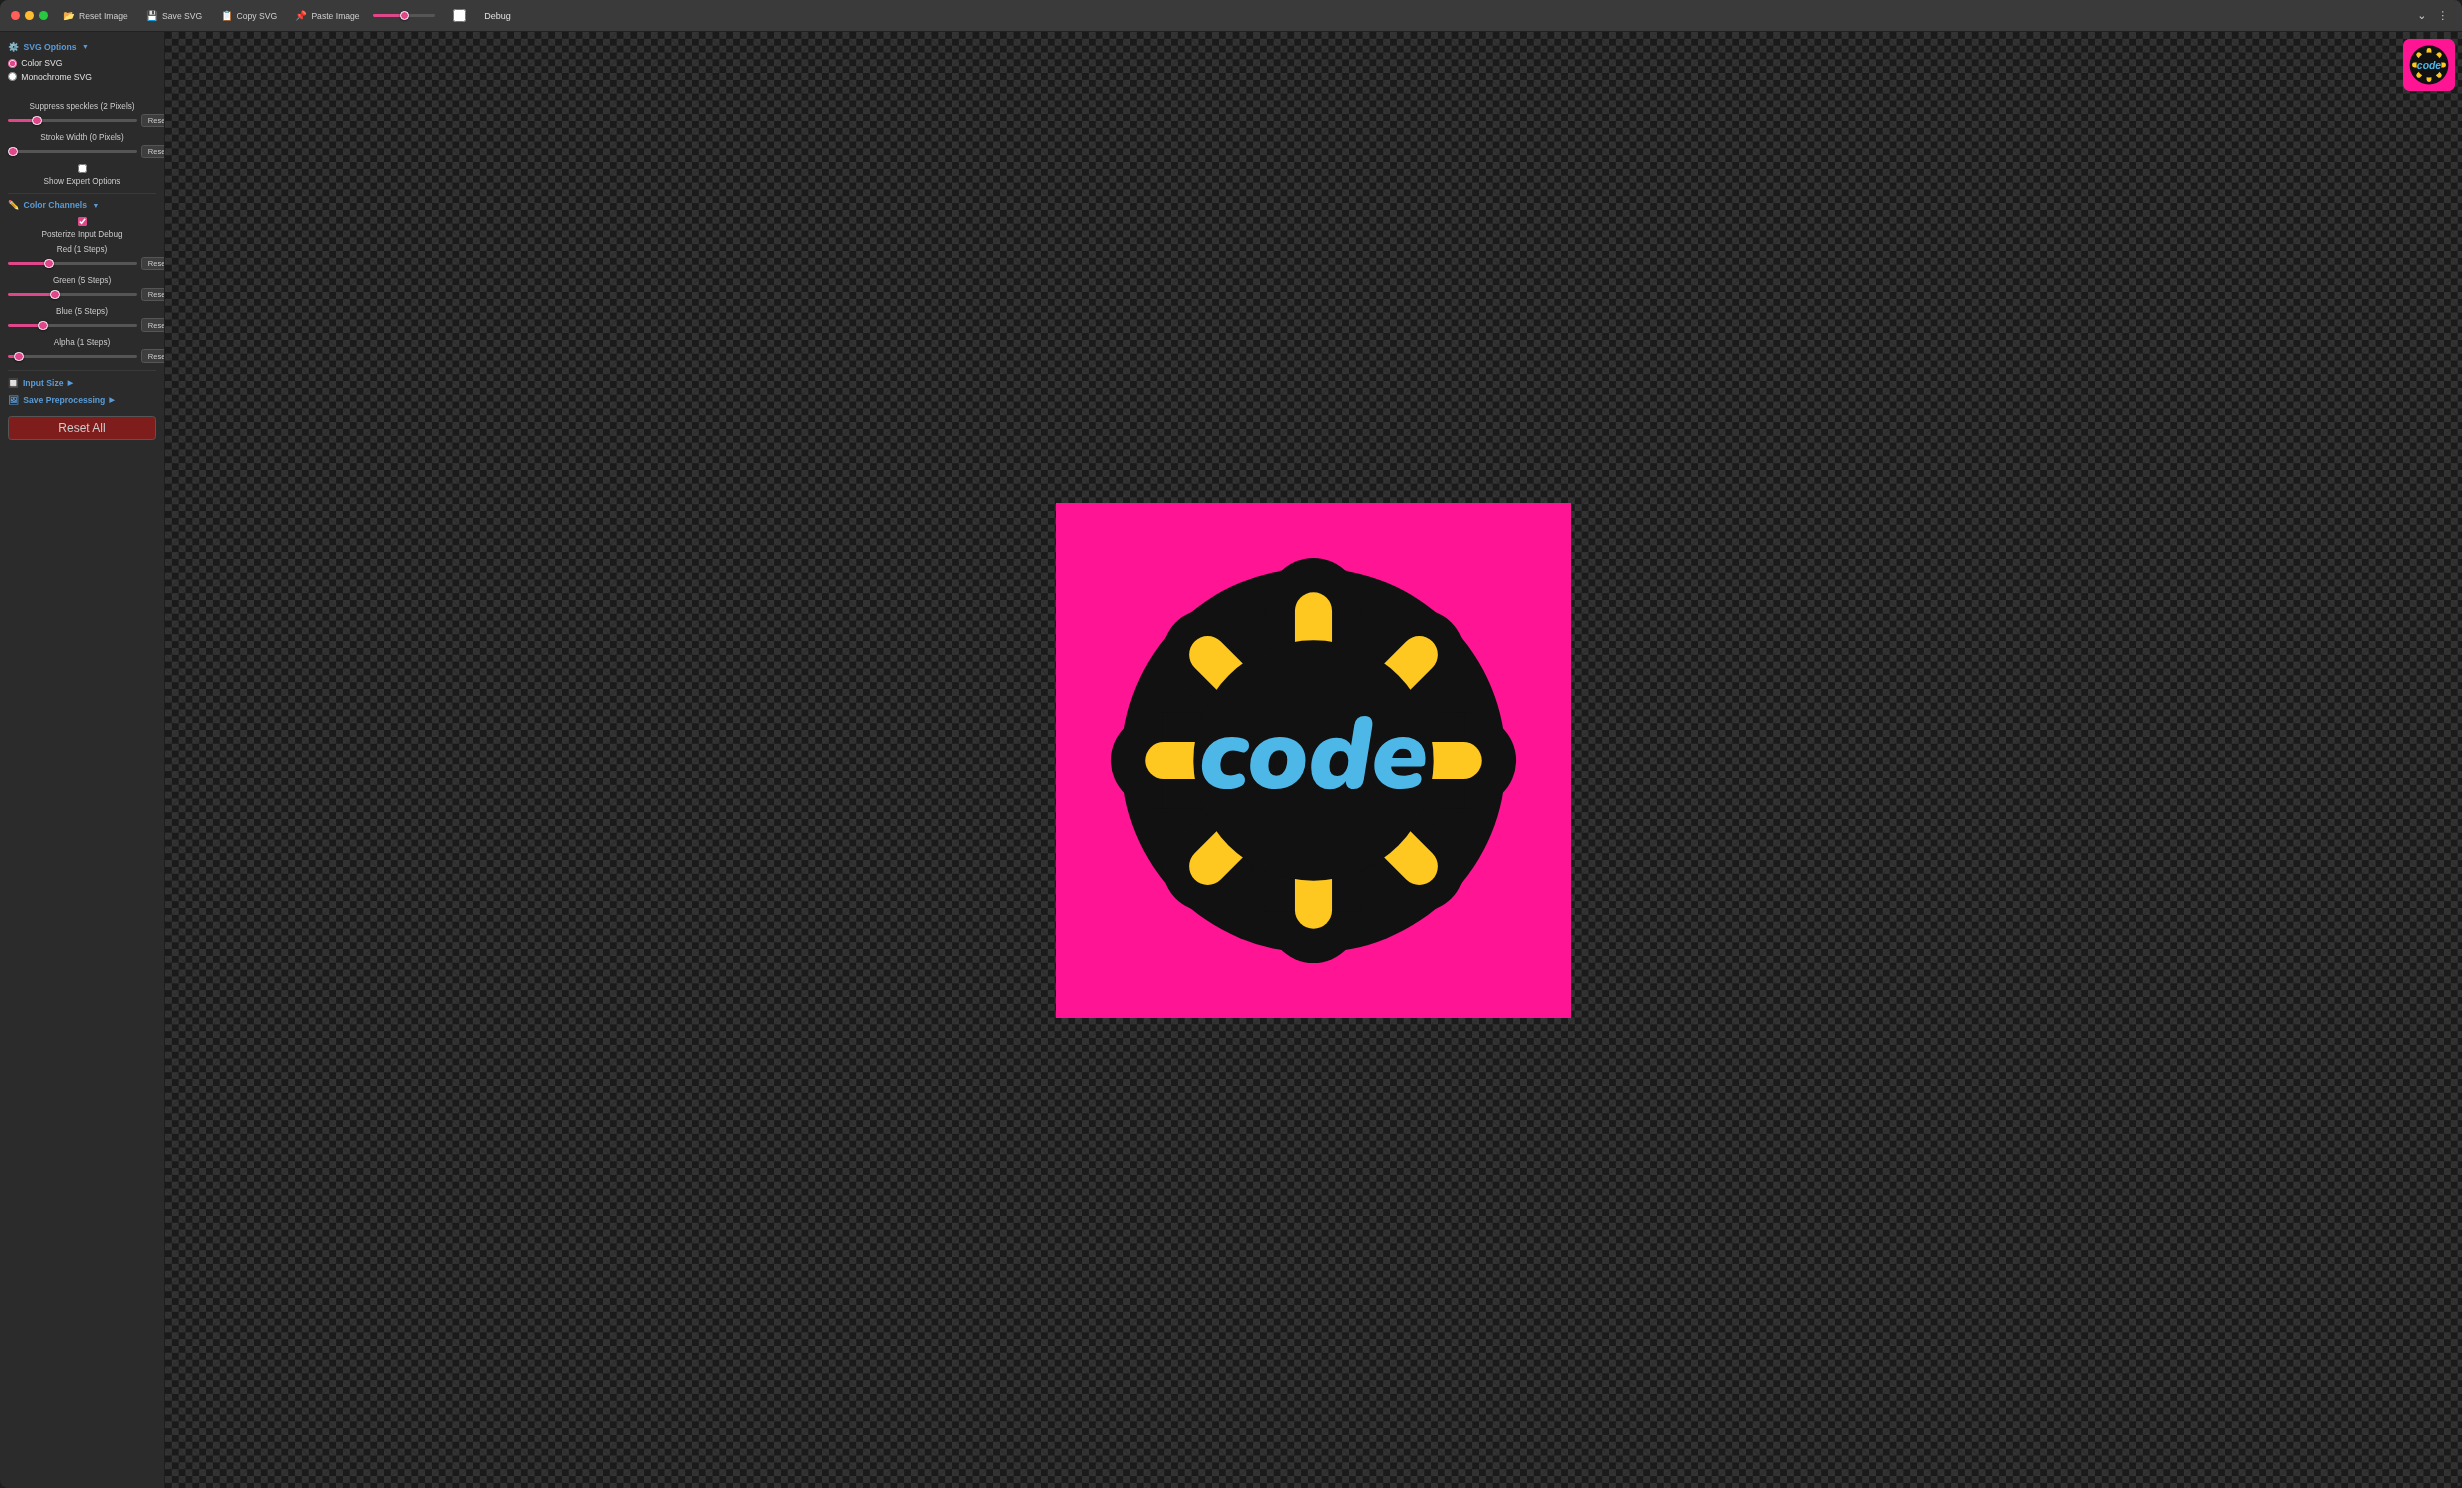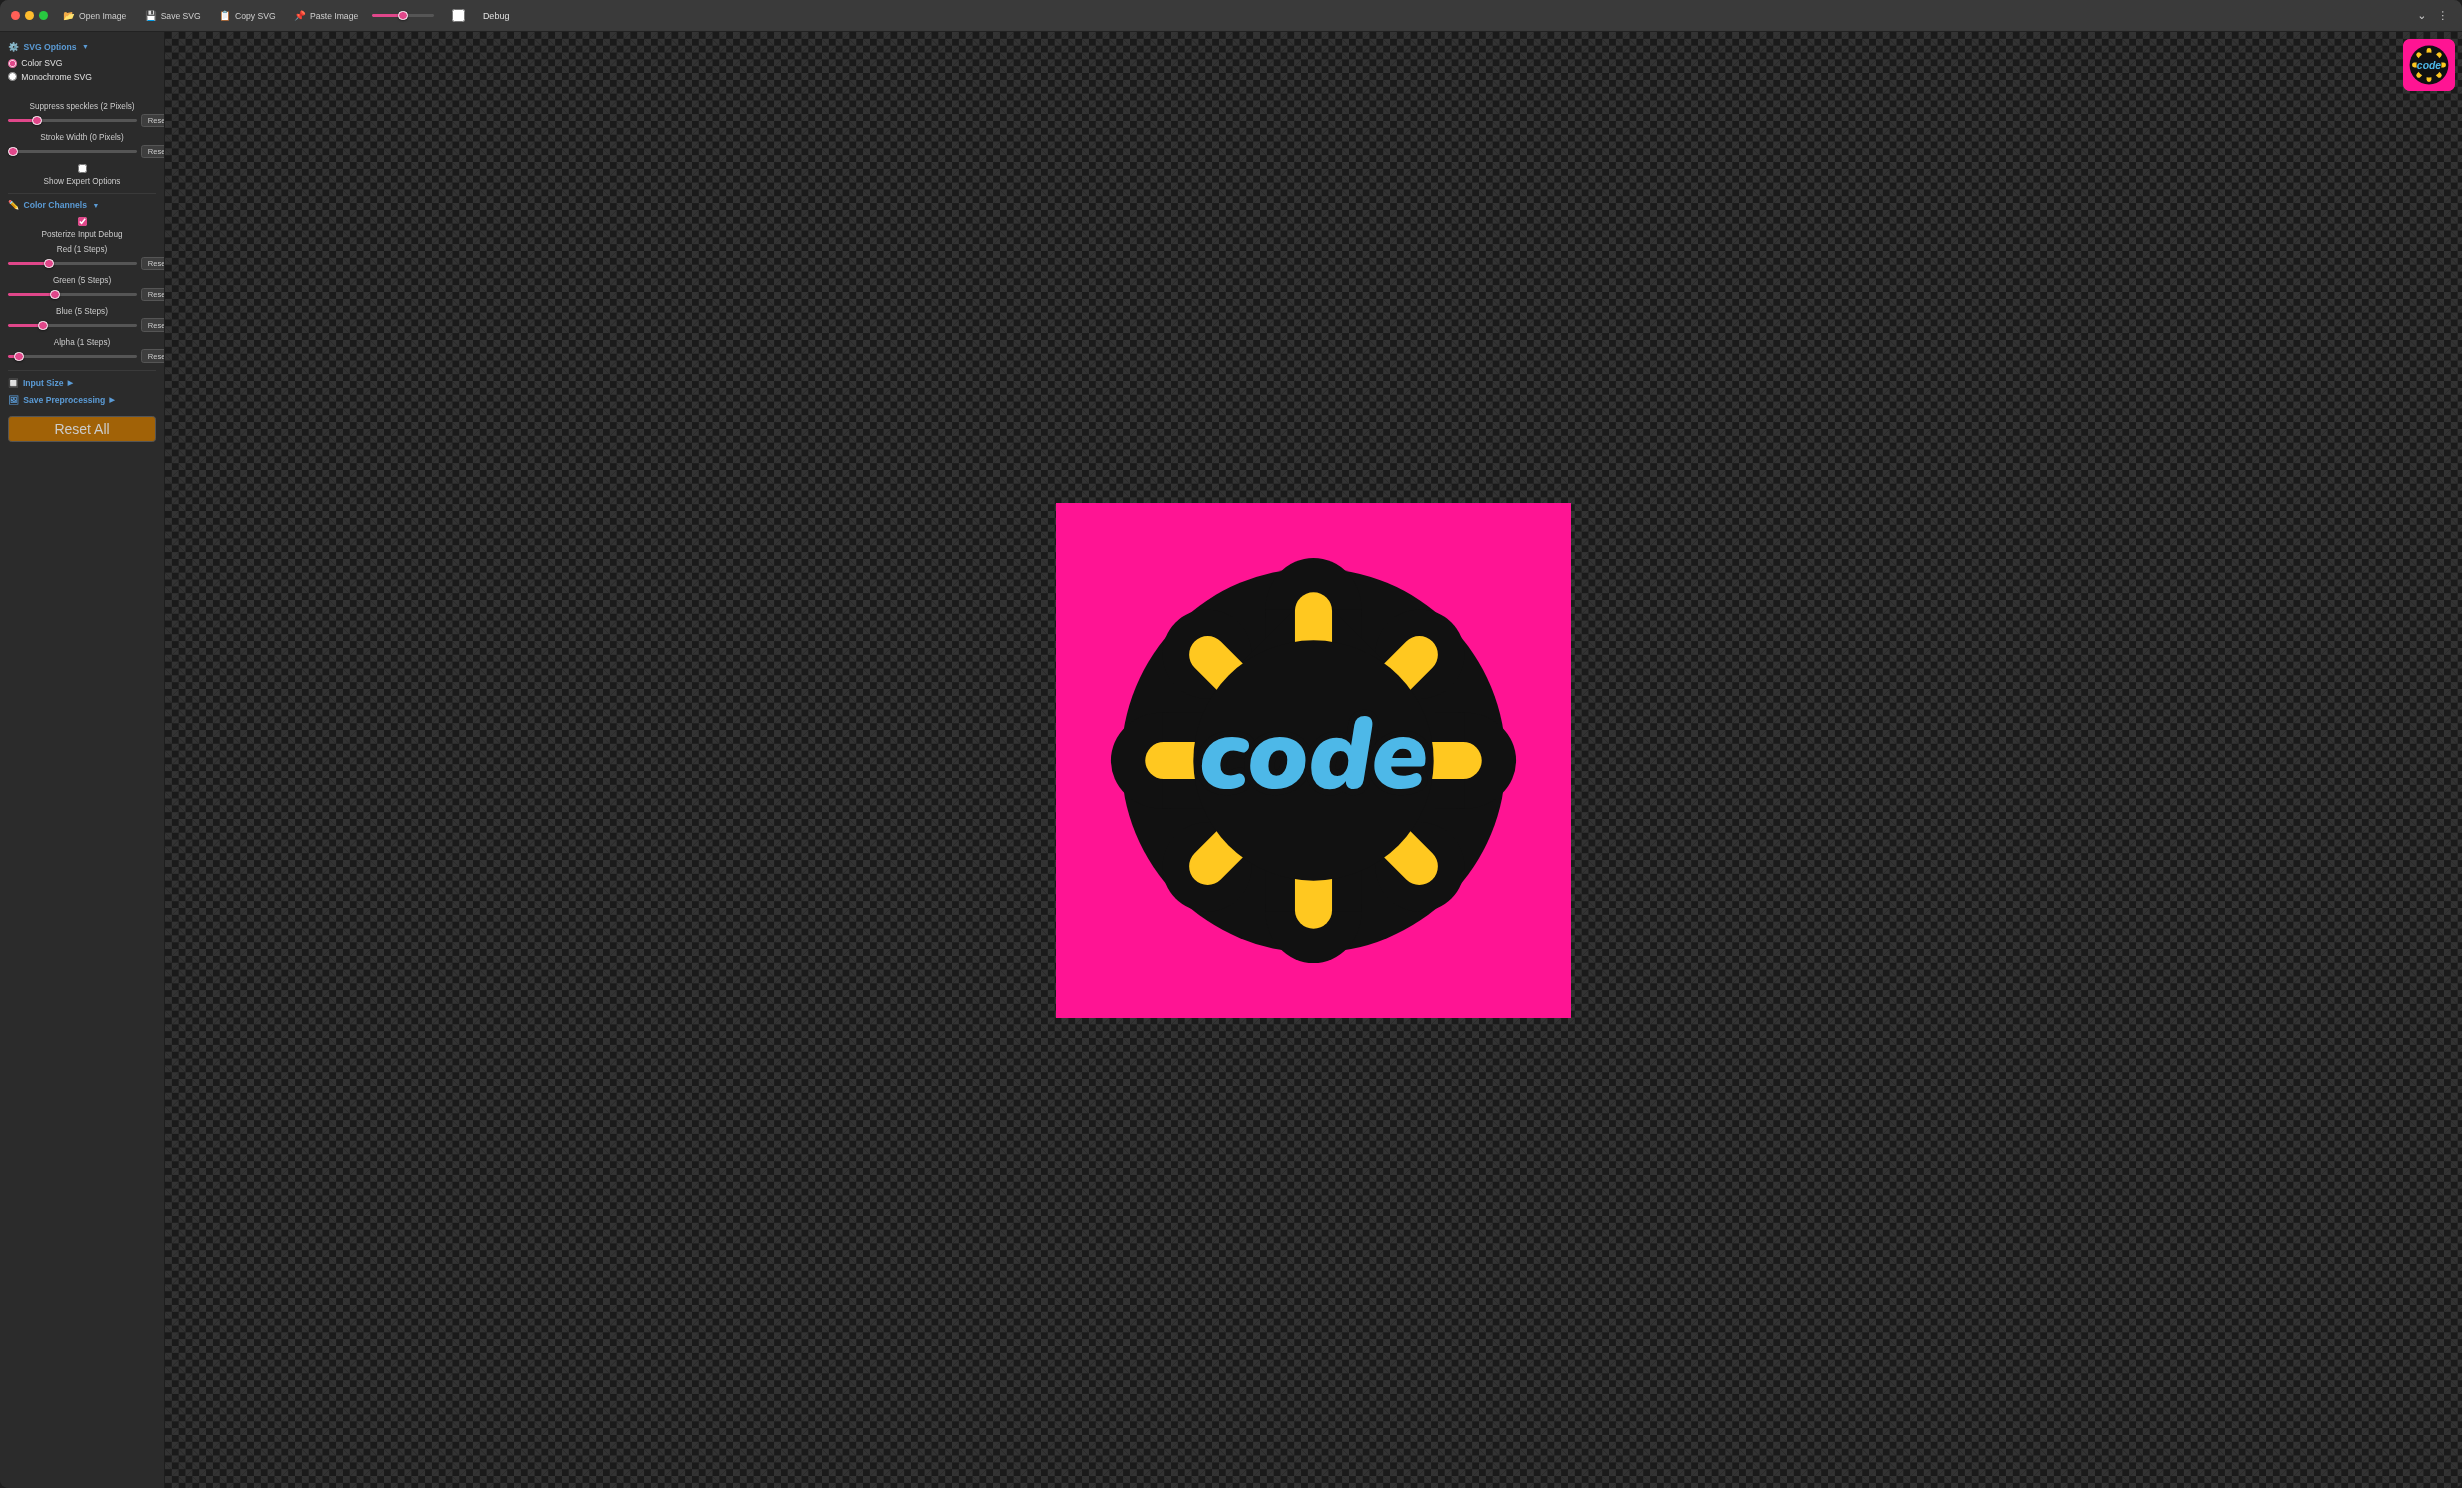--- a/index.html
+++ b/index.html
@@ -207,24 +207,24 @@
       font-size: 8.6px;
       margin: 6.9px 0 4.1px 0;
       cursor: pointer;
     }
     .collapse-section .chevron-right {
       font-size: 6.9px;
     }
 
     .reset-all-btn {
       width: 100%;
-      background: #a16207;
+      background: #7f1d1d;
       border: 0.7px solid #555;
       color: #ccc;
-      font-size: 14px;
+      font-size: 12px;
       padding: 4.1px;
       border-radius: 3.4px;
       cursor: pointer;
       margin-top: 6.9px;
       text-align: center;
     }
 
     
     .canvas-area {
       flex: 1;
@@ -307,21 +307,21 @@
 
   <div class="titlebar">
     <div class="traffic-lights">
       <div class="traffic-light tl-red"></div>
       <div class="traffic-light tl-yellow"></div>
       <div class="traffic-light tl-green"></div>
     </div>
 
     <button class="titlebar-btn">
       <span class="titlebar-icon">📂</span>
-      <span>Open Image</span>
+      <span>Reset Image</span>
     </button>
 
     <button class="titlebar-btn">
       <span class="titlebar-icon">💾</span>
       <span>Save SVG</span>
     </button>
 
     <button class="titlebar-btn">
       <span class="titlebar-icon">📋</span>
       <span>Copy SVG</span>

